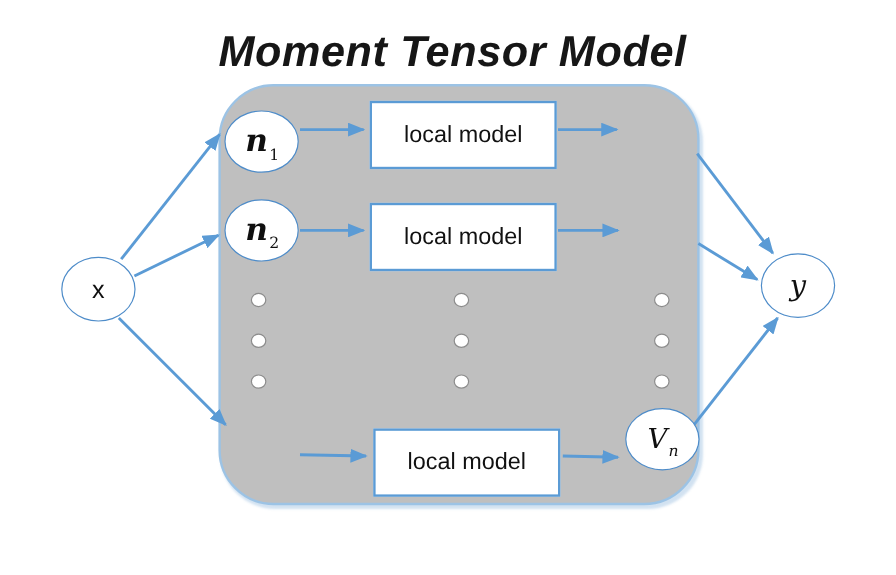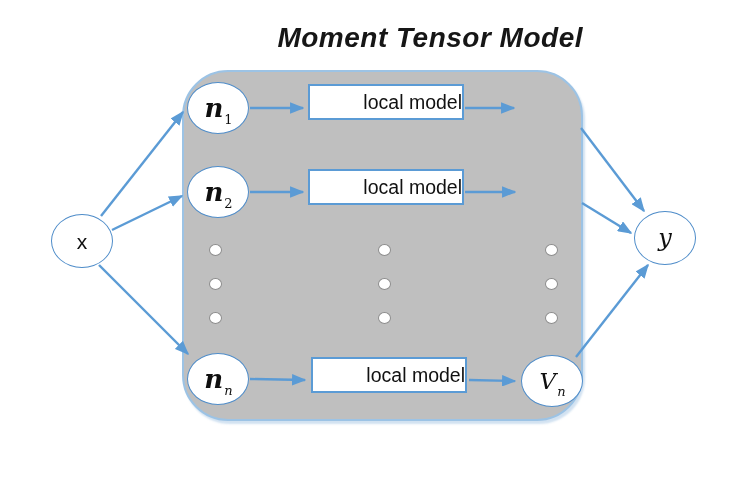--- a/index.html
+++ b/index.html
@@ -13,25 +13,25 @@
     width: 747px;
     height: 479px;
     background: #ffffff;
     overflow: hidden;
   }
   .title {
     position: absolute;
     left: 182px;
     top: 22px;
     width: 401px;
-    text-align: right;
+    text-align: left;
     font-family: "Liberation Sans", sans-serif;
     font-style: italic;
     font-weight: 600;
-    font-size: 28px;
+    font-size: 36px;
     letter-spacing: 0.5px;
     color: #161616;
   }
   .container-box {
     position: absolute;
     left: 182px;
     top: 70px;
     width: 401px;
     height: 351px;
     box-sizing: border-box;
@@ -97,26 +97,26 @@
   .ylabel {
     font-family: "DejaVu Serif", serif;
     font-style: italic;
     font-size: 24px;
     color: #0f0f0f;
   }
   .lm-box {
     position: absolute;
     box-sizing: border-box;
     width: 156px;
-    height: 36px;
+    height: 57px;
     background: #ffffff;
     border: 2px solid #5B9BD5;
     display: flex;
     align-items: center;
-    justify-content: flex-end;
+    justify-content: center;
     font-family: "Liberation Sans", sans-serif;
     font-size: 19.5px;
     color: #111111;
   }
   .dot {
     position: absolute;
     box-sizing: border-box;
     width: 13px;
     height: 12px;
     background: #ffffff;
@@ -152,21 +152,21 @@
       <line x1="581" y1="128" x2="644" y2="211" marker-end="url(#ah)"></line>
       <line x1="582" y1="203" x2="631" y2="233" marker-end="url(#ah)"></line>
       <line x1="576" y1="357" x2="648" y2="265" marker-end="url(#ah)"></line>
     </g>
   </svg>
 
   <div class="node" style="left:51px; top:214px; height:54px;">
     <span class="label xlabel">x</span>
   </div>
 
-  <div class="node" style="left:187px; top:82px;">
+  <div class="node" style="left:187px; top:92px;">
     <span class="label"><span class="nbase">n</span><span class="nsub">1</span></span>
   </div>
   <div class="lm-box" style="left:308px; top:84px;">
     <span>local model</span>
   </div>
 
   <div class="node" style="left:187px; top:166px;text-align:right;">
     <span class="label"><span class="nbase">n</span><span class="nsub">2</span></span>
   </div>
   <div class="lm-box" style="left:308px; top:169px;">
@@ -176,27 +176,24 @@
   <div class="dot" style="left:209px; top:244px;"></div>
   <div class="dot" style="left:209px; top:278px;"></div>
   <div class="dot" style="left:209px; top:312px;"></div>
   <div class="dot" style="left:378px; top:244px;"></div>
   <div class="dot" style="left:378px; top:278px;"></div>
   <div class="dot" style="left:378px; top:312px;"></div>
   <div class="dot" style="left:545px; top:244px;"></div>
   <div class="dot" style="left:545px; top:278px;"></div>
   <div class="dot" style="left:545px; top:312px;"></div>
 
-  <div class="node" style="left:187px; top:353px;">
-    <span class="label"><span class="nbase">n</span><span class="nsub it">n</span></span>
-  </div>
   <div class="lm-box" style="left:311px; top:357px;">
     <span>local model</span>
   </div>
-  <div class="node" style="left:521px; top:355px;">
+  <div class="node" style="left:521px; top:340px;">
     <span class="label"><span class="vbase">V</span><span class="nsub it">n</span></span>
   </div>
 
   <div class="node" style="left:634px; top:211px; height:54px;">
     <span class="label ylabel">y</span>
   </div>
 
 </div>
 
 </body></html>

